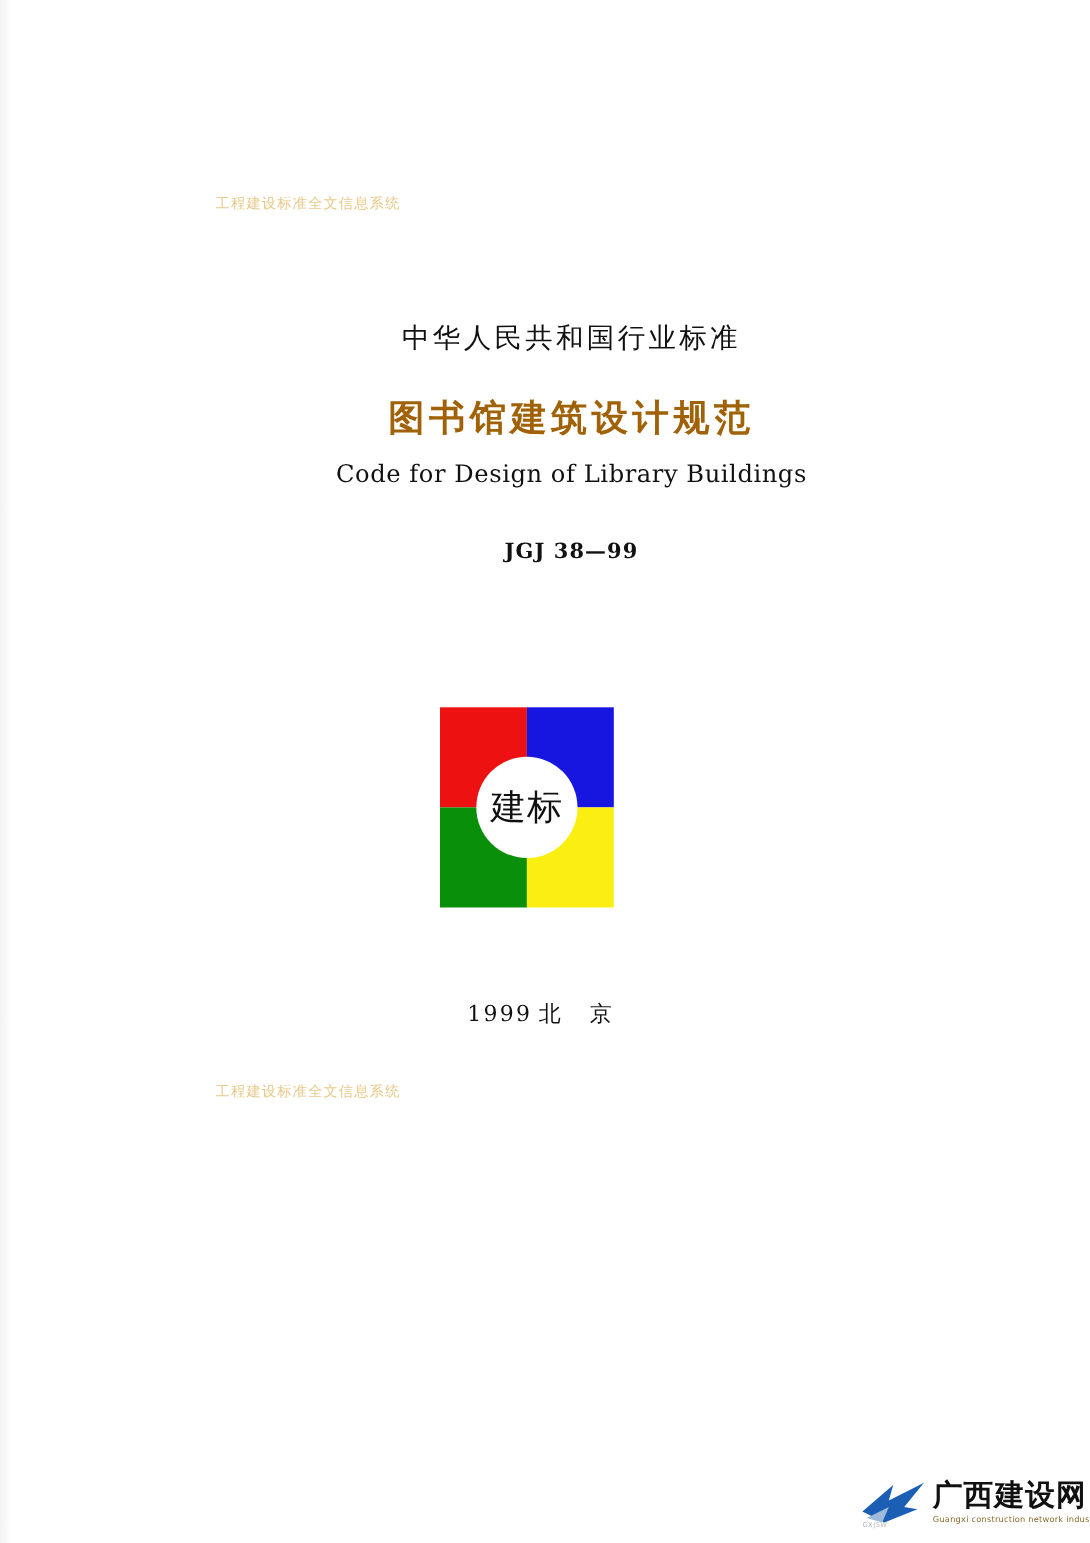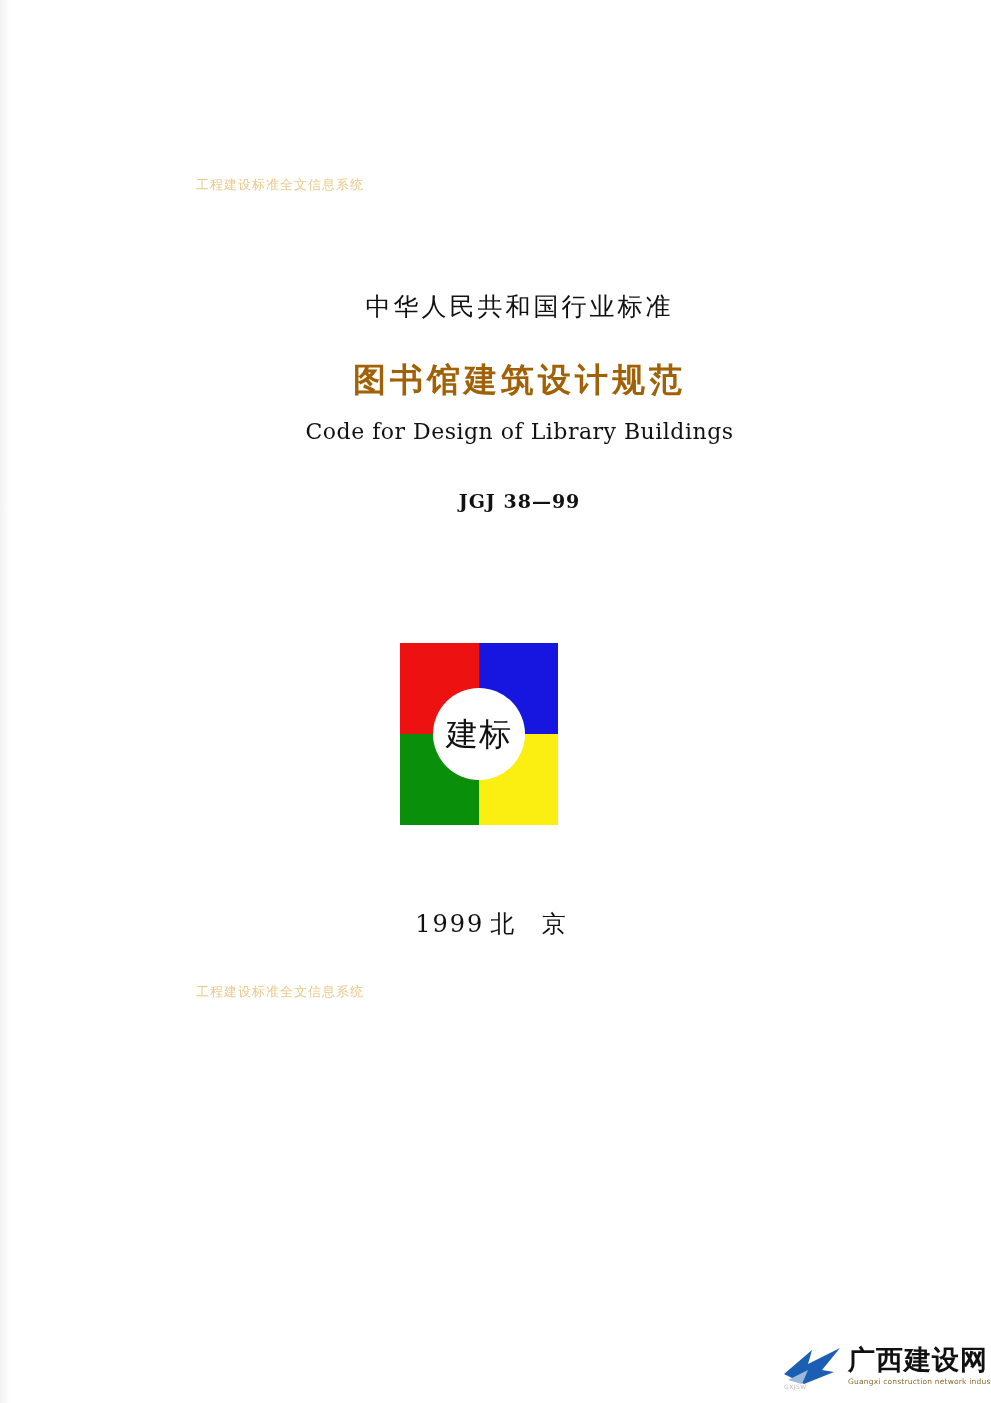--- a/index.html
+++ b/index.html
@@ -122,21 +122,21 @@
     line-height: 1;
   }
 
   .imprint {
     position: absolute;
     left: 0;
     right: 0;
     top: 908px;
     text-align: center;
     font-family: "DejaVu Serif", serif;
-    font-size: 24px;
+    font-size: 20px;
     letter-spacing: 2px;
     color: #111;
   }
   .imprint .city { letter-spacing: 10px; margin-left: 6px; }
 
   
   .site-logo {
     position: absolute;
     left: 782px;
     top: 1340px;

